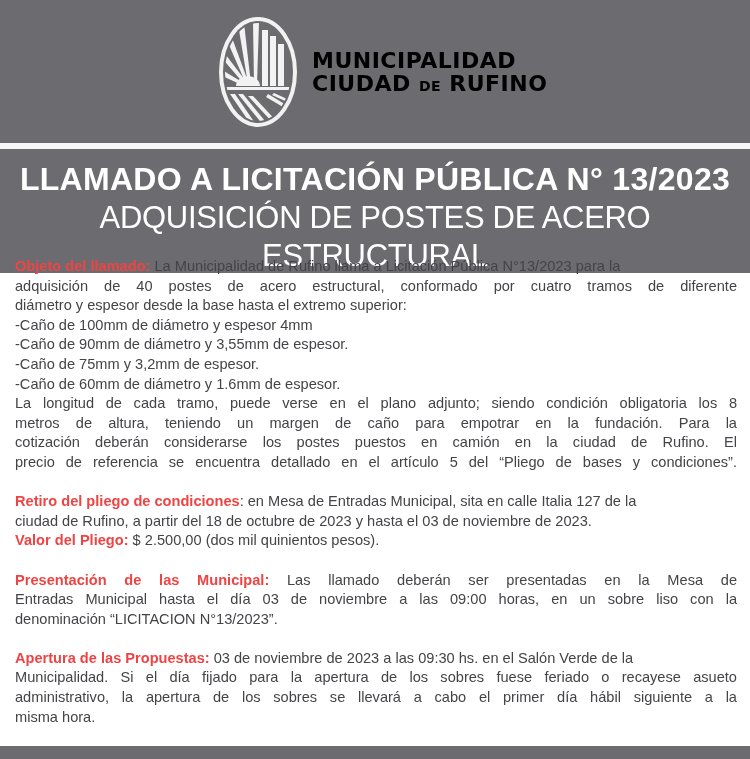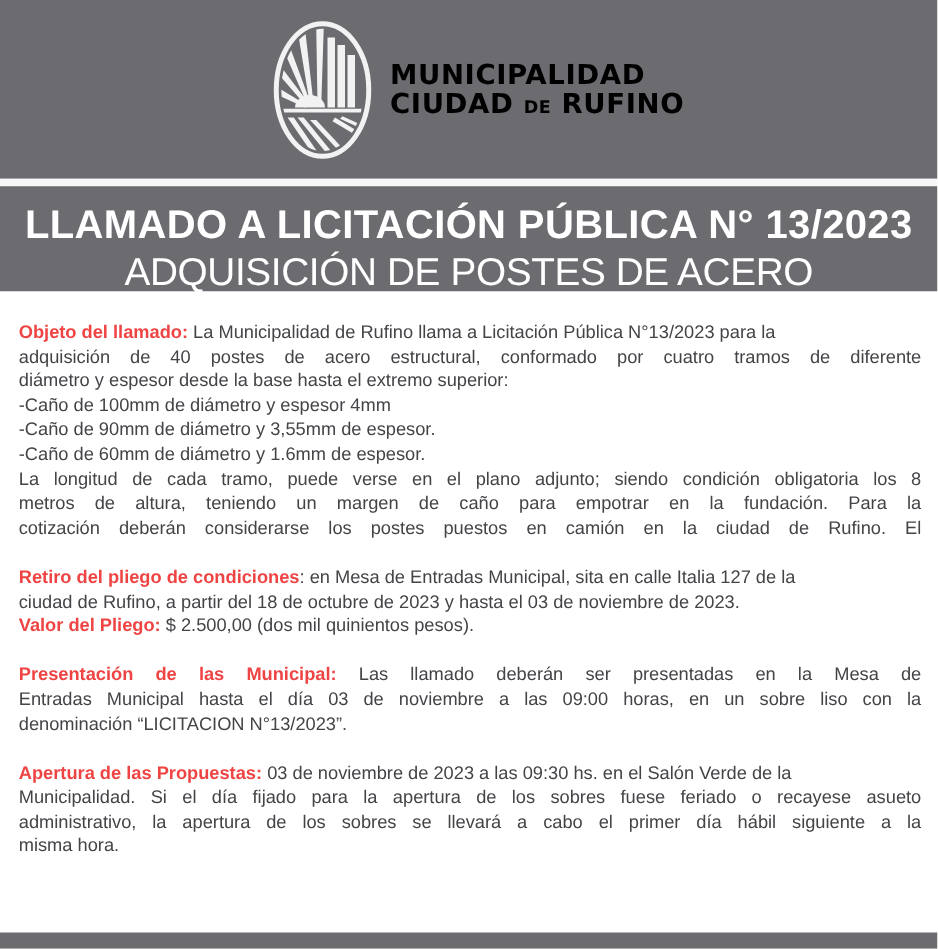--- a/index.html
+++ b/index.html
@@ -20,21 +20,21 @@
     font-family:"DejaVu Sans", sans-serif; font-weight:bold;
     letter-spacing:0.5px;
   }
   .brand .l1 { font-size:22px; line-height:23px; display:block; }
   .brand .l2 { font-size:22px; line-height:23px; display:block; }
   .brand .l2 .small { font-size:14px;text-align:center; }
   .white-stripe {
     position:absolute; left:0; top:143px; width:750px; height:6px; background:#f7f7f7;
   }
   .title-band {
-    position:absolute; left:0; top:149px; width:750px; height:84px;
+    position:absolute; left:0; top:149px; width:750px; height:124px;
     background:#6b6b70; color:#ffffff; text-align:center;
   }
   .title-band .t1 {
     position:absolute; left:0; width:750px; top:11px;
     font-family:"Liberation Sans", sans-serif; font-weight:bold;
     font-size:32px; line-height:38px; letter-spacing:0.3px;
   }
   .title-band .t2 {
     position:absolute; left:0; width:750px; top:50px;
     font-family:"Liberation Sans", sans-serif; font-weight:normal;
@@ -101,24 +101,26 @@
   <div class="t2">ADQUISICIÓN DE POSTES DE ACERO ESTRUCTURAL</div>
 </div>
 
 <div class="body-text">
   <p>
     <span class="line"><b>Objeto del llamado:</b><span> La Municipalidad de Rufino llama a Licitación Pública N°13/2023 para la</span></span>
     <span class="just">adquisición de 40 postes de acero estructural, conformado por cuatro tramos de diferente</span>
     <span class="line">diámetro y espesor desde la base hasta el extremo superior:</span>
     <span class="line">-Caño de 100mm de diámetro y espesor 4mm</span>
     <span class="line">-Caño de 90mm de diámetro y 3,55mm de espesor.</span>
+    <span class="line">-Caño de 75mm y 3,2mm de espesor.</span>
     <span class="line">-Caño de 60mm de diámetro y 1.6mm de espesor.</span>
     <span class="just">La longitud de cada tramo, puede verse en el plano adjunto; siendo condición obligatoria los 8</span>
     <span class="just">metros de altura, teniendo un margen de caño para empotrar en la fundación. Para la</span>
     <span class="just">cotización deberán considerarse los postes puestos en camión en la ciudad de Rufino. El</span>
+    <span class="just">precio de referencia se encuentra detallado en el artículo 5 del “Pliego de bases y condiciones”.</span>
   </p>
 
   <p>
     <span class="line"><b>Retiro del pliego de condiciones</b><span>: en Mesa de Entradas Municipal, sita en calle Italia 127 de la</span></span>
     <span class="line">ciudad de Rufino, a partir del 18 de octubre de 2023 y hasta el 03 de noviembre de 2023.</span>
     <span class="line"><b>Valor del Pliego:</b><span> $ 2.500,00 (dos mil quinientos pesos).</span></span>
   </p>
 
   <p>
     <span class="just"><b>Presentación de las Municipal:</b><span> Las llamado deberán ser presentadas en la Mesa de</span></span>

